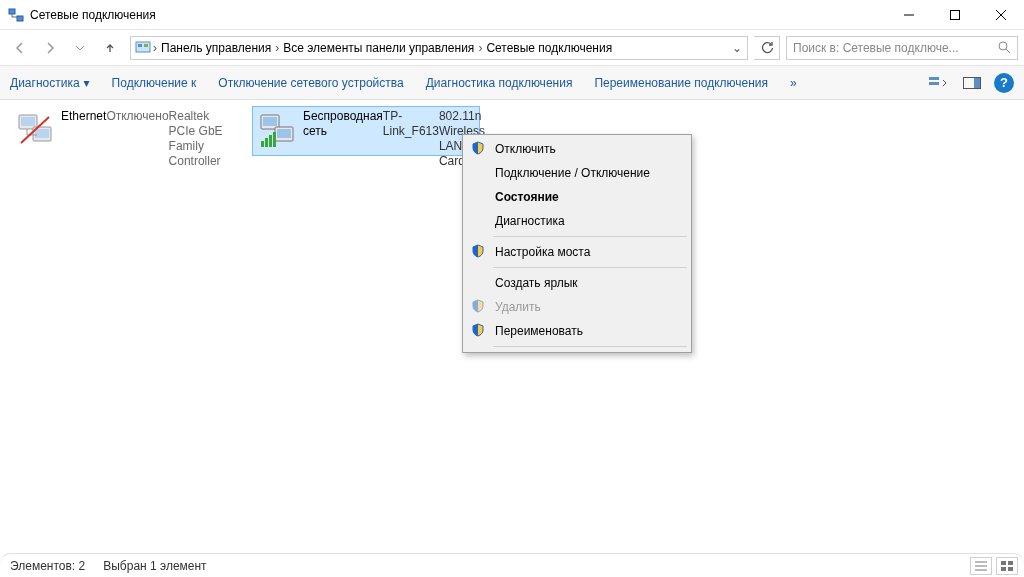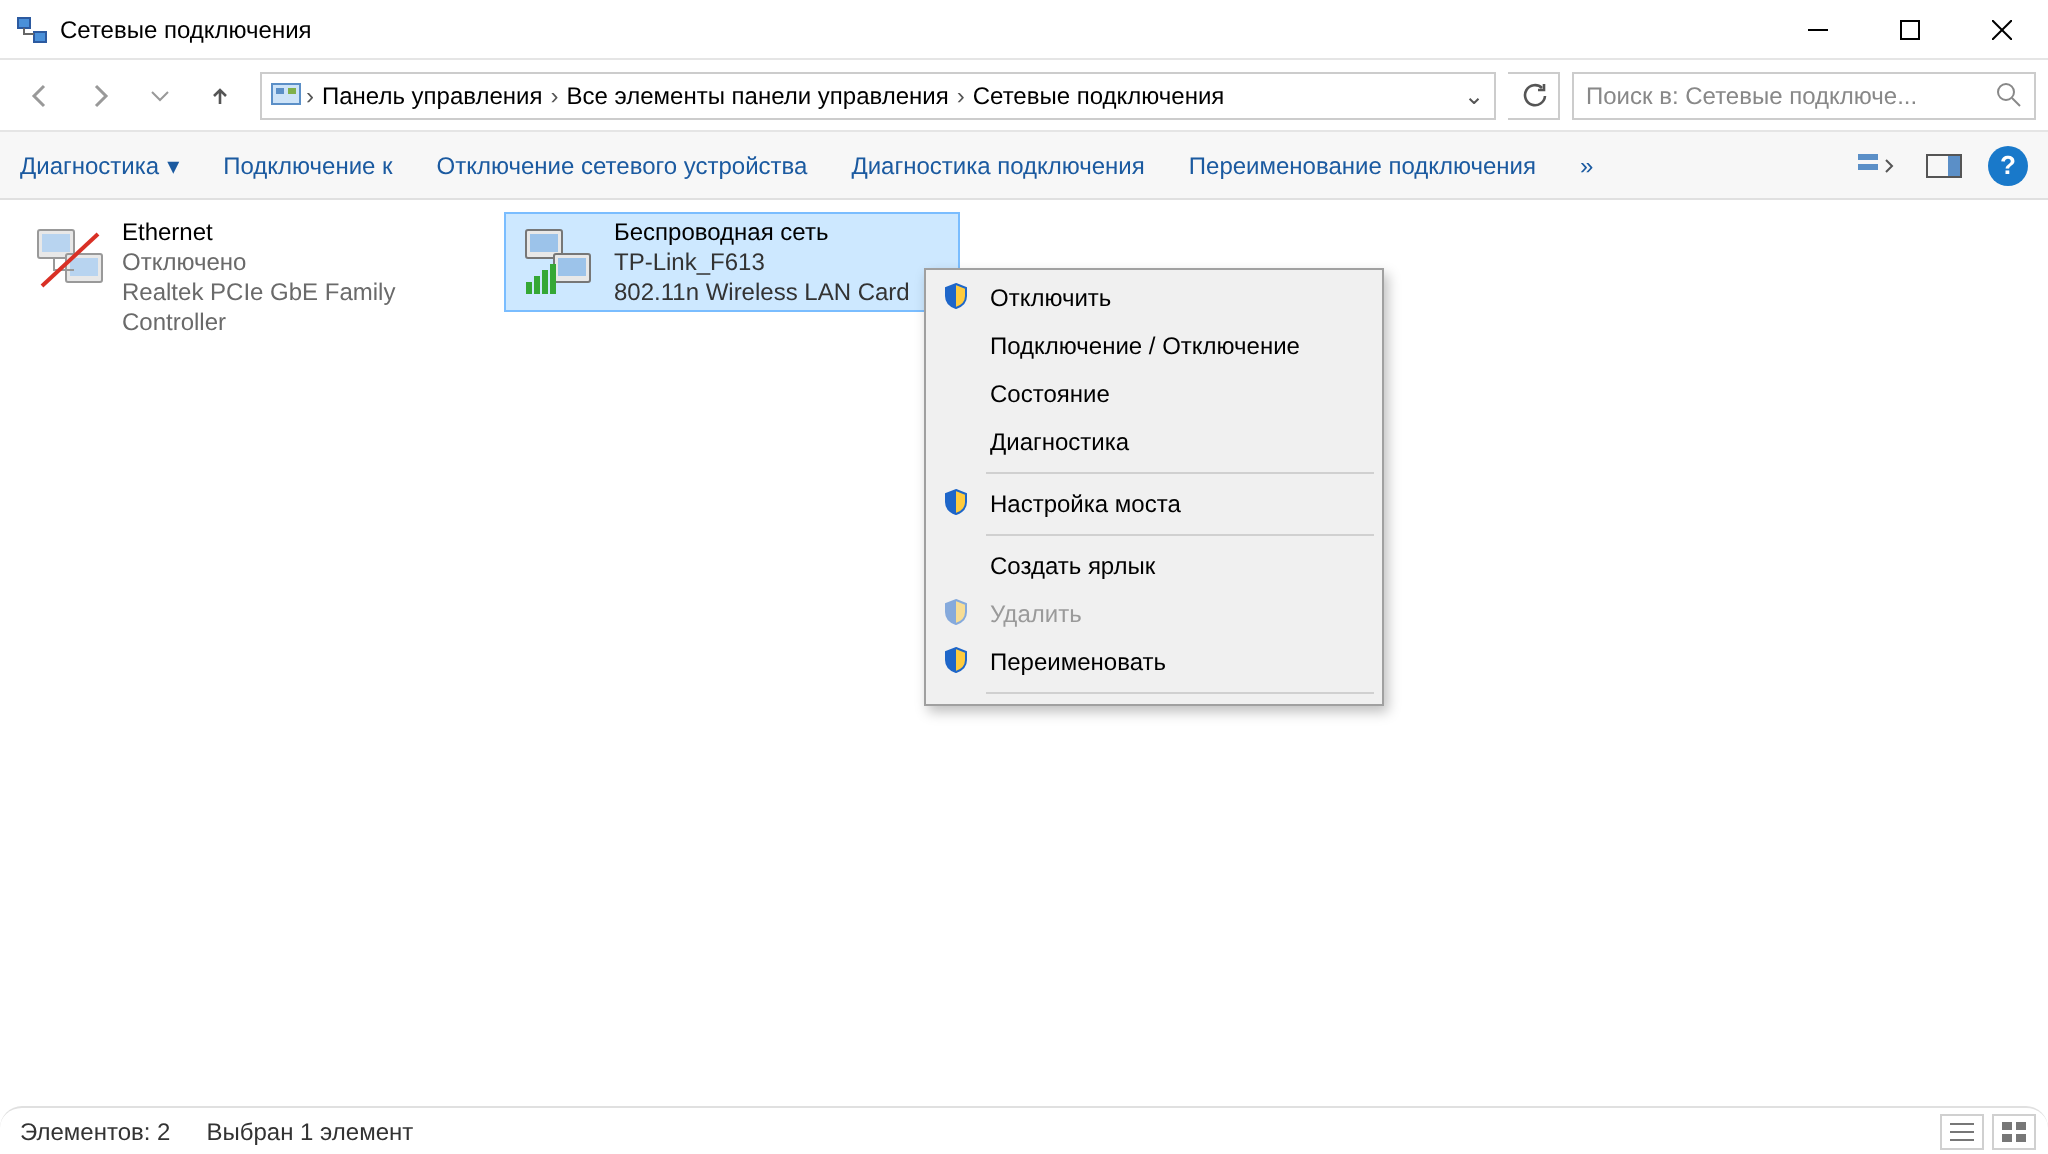--- a/index.html
+++ b/index.html
@@ -26,30 +26,30 @@
   .cmdbtn { color: #1b5aa0; display:flex; align-items:center; gap:4px; }
   .cmd-spacer { flex:1; }
   .cmd-right { display:flex; align-items:center; gap:10px; }
   .cmd-iconbtn { width:24px; height:24px; display:flex; align-items:center; justify-content:center; }
   .helpbtn { width:20px; height:20px; border-radius:50%; background:#1979ca; color:#fff; display:flex; align-items:center; justify-content:center; font-weight:bold; font-size:13px; }
 
   .content { position: relative; height: calc(577px - 30px - 36px - 34px - 24px); padding: 6px 10px; display:flex; gap:14px; align-items:flex-start; }
   .conn { width: 228px; height: 50px; display: flex; align-items: flex-start; padding: 2px 4px; border: 1px solid transparent; }
   .conn.selected { background: #cde8ff; border: 1px solid #7abdff; }
   .conn .cicon { width: 44px; height: 44px; margin-right: 6px; display:flex; align-items:center; justify-content:center; flex-direction:column; }
-  .conn .ctext { display:flex; flex-direction:column; line-height:15px;justify-content:space-between; }
+  .conn .ctext { display:flex; flex-direction:row; line-height:15px;justify-content:space-between; }
   .conn .name { color:#000; }
   .conn .sub  { color:#6a6a6a; }
   .conn .sub2 { color:#6a6a6a; }
   .conn.selected .sub, .conn.selected .sub2 { color:#333; }
 
   .context { position:absolute; left:462px; top:134px; width:230px; background:#f0f0f0; border:1px solid #a0a0a0; box-shadow:2px 3px 6px rgba(0,0,0,.25); padding:2px; }
   .ctx-item { height:24px; display:flex; align-items:center; padding-left:30px; position:relative; }
   .ctx-item .shield { position:absolute; left:6px; top:4px; width:16px; height:16px; }
-  .ctx-item.bold { font-weight:400; }
+  .ctx-item.bold { font-weight:700; }
   .ctx-item.disabled { color:#9a9a9a; }
   .ctx-sep { height:1px; background:#d0d0d0; margin:3px 2px 3px 28px; }
 
   .statusbar { position:absolute; bottom:0; left:0; right:0; height:24px; border-top:1px solid #e0e0e0; display:flex; align-items:center; padding:0 10px; gap:18px; color:#333;border-radius:11px; }
   .status-right { position:absolute; right:6px; display:flex; gap:4px; }
   .viewbtn { width:22px; height:18px; border:1px solid #d0d0d0; display:flex; align-items:center; justify-content:center; }
 
   svg { display:block; }
 </style>
 </head>

